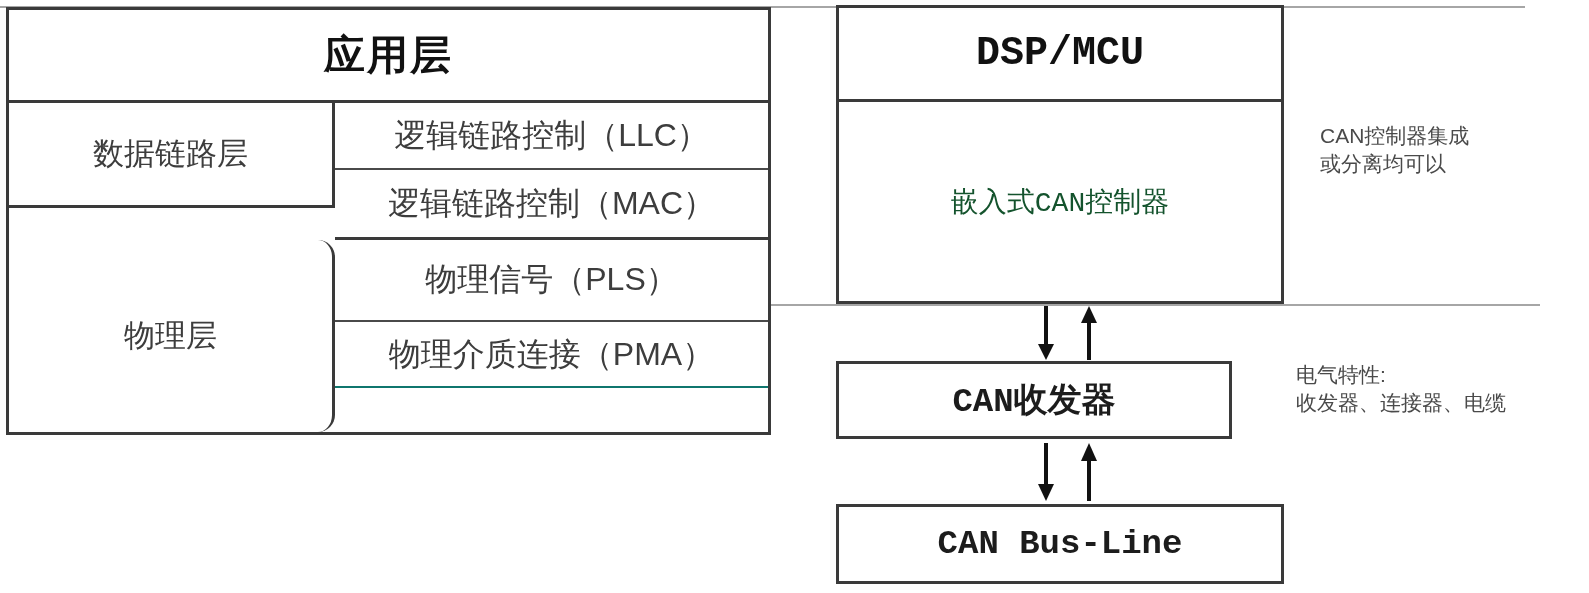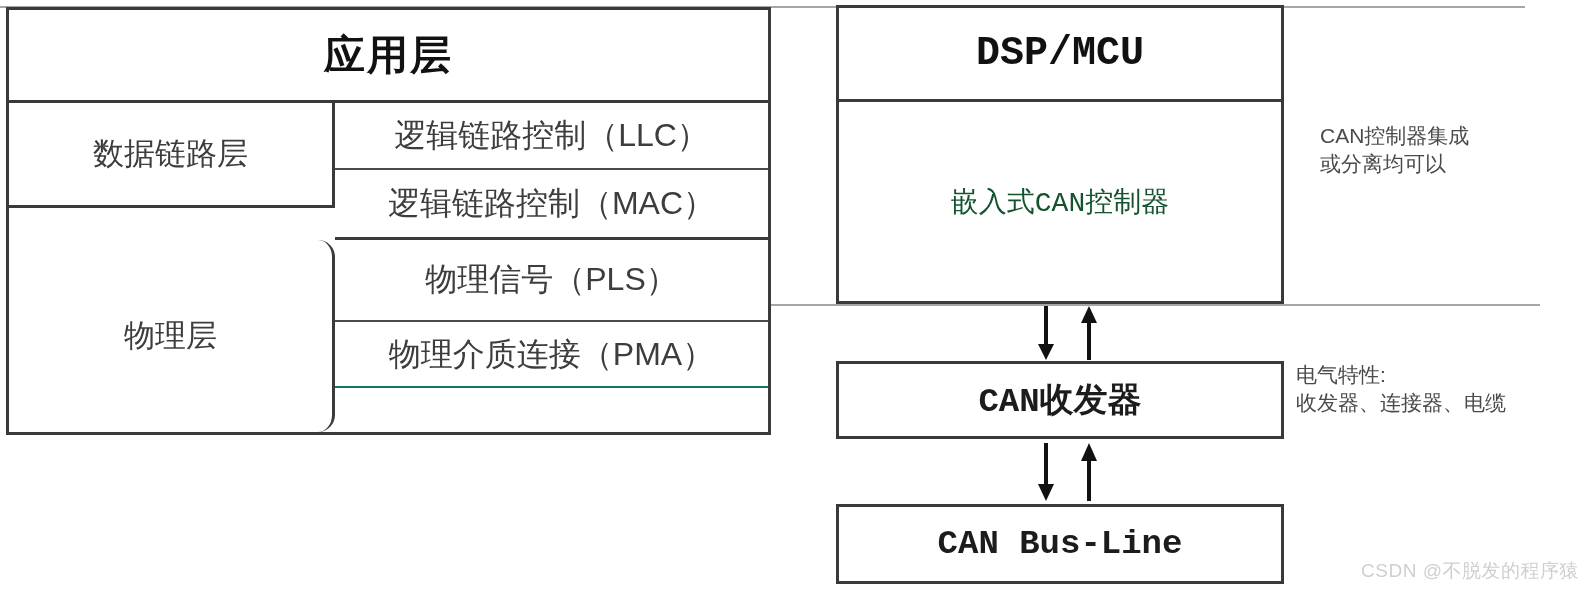--- a/index.html
+++ b/index.html
@@ -113,21 +113,21 @@
     left: 0; top: 94px; right: 0; bottom: 0;
     display: flex; align-items: center; justify-content: center;
     font-size: 28px;
     color: #14532d;
     box-sizing: border-box;
   }
 
   #transceiver-box {
     left: 836px;
     top: 361px;
-    width: 448px;
+    width: 396px;
     height: 78px;
     font-size: 34px;
     font-weight: bold;
     color: #1c1c1c;
   }
   #busline-box {
     left: 836px;
     top: 504px;
     width: 448px;
     height: 80px;
@@ -230,15 +230,14 @@
   <div id="busline-box" class="rbox">
     <span>CAN Bus-Line</span>
   </div>
 
   <div id="note-controller" class="note">CAN控制器集成
 或分离均可以</div>
 
   <div id="note-electrical" class="note">电气特性:
 收发器、连接器、电缆</div>
 
-  <div id="watermark">CSDN @不脱发的程序猿</div>
 
 </div>
 
 </body></html>

